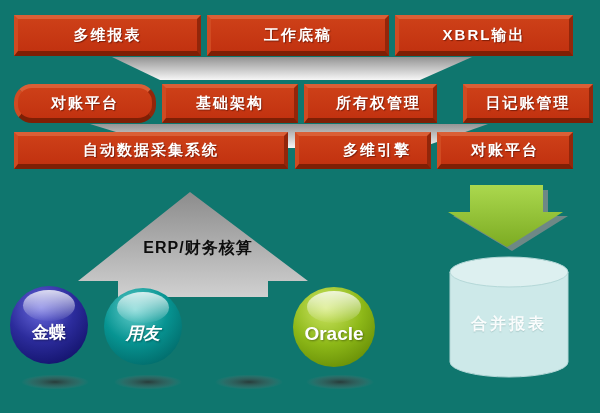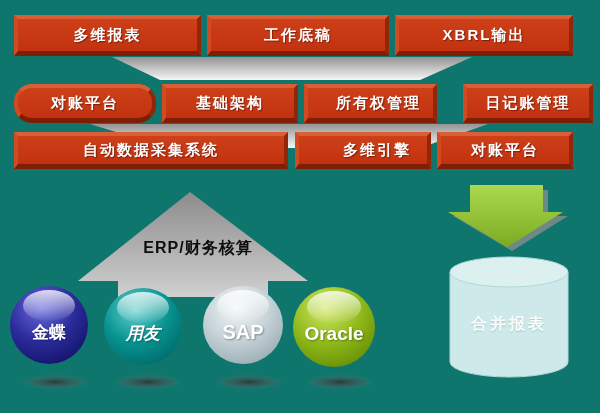--- a/index.html
+++ b/index.html
@@ -112,24 +112,20 @@
   <div class="erp-label">ERP/财务核算</div>
 
   <div class="sphere sp-kingdee">
     <span class="gloss"></span>
     <span class="ball-label">金蝶</span>
   </div>
   <div class="sphere sp-yonyou">
     <span class="gloss"></span>
     <span class="ball-label">用友</span>
   </div>
-  <div class="sphere sp-sap">
-    <span class="gloss"></span>
-    <span class="ball-label">SAP</span>
-  </div>
   <div class="sphere sp-oracle">
     <span class="gloss"></span>
     <span class="ball-label">Oracle</span>
   </div>
 
   <div class="db-label">合并报表</div>
 
 </div>
 
 </body></html>

